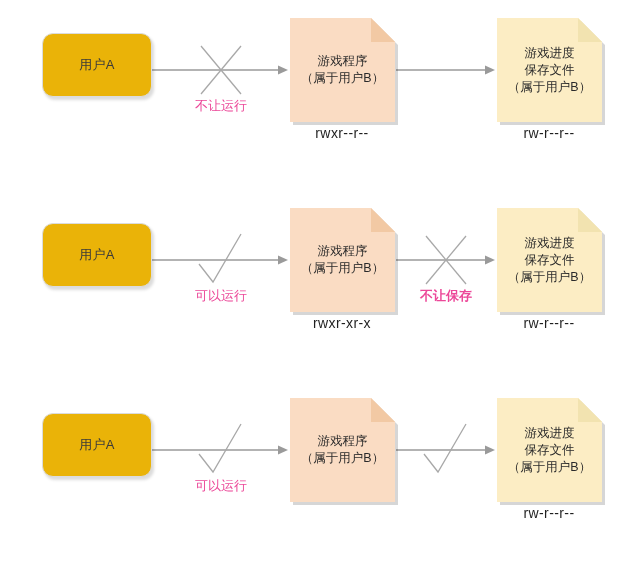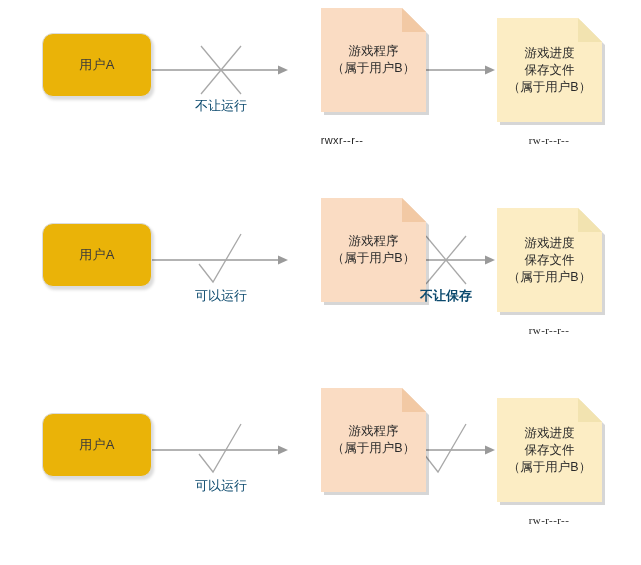--- a/index.html
+++ b/index.html
@@ -55,21 +55,21 @@
     letter-spacing: 0.2px;
   }
 
   
   .doc {
     position: absolute;
     width: 105px;
     height: 104px;
     box-sizing: border-box;
   }
-  .doc-prog { left: 290px; top: 8px; margin-left: 31px; }
+  .doc-prog { left: 290px; top: 18px; }
   .doc-save { left: 497px; top: 18px; }
 
   .doc svg {
     position: absolute;
     left: 0; top: 0;
     width: 105px;
     height: 104px;
     overflow: visible;
   }
   .doc-text {
@@ -85,48 +85,48 @@
     font-size: 12.5px;
     line-height: 17px;
     color: #2b2b2b;
     text-align: center;
     white-space: nowrap;
   }
 
   
   .perm {
     position: absolute;
-    top: 134px;
+    top: 125px;
     width: 140px;
     text-align: center;
-    font-size: 11px;
+    font-size: 14px;
     letter-spacing: 0.4px;
     color: #1f1f1f;
     font-family: "Liberation Sans", "DejaVu Sans", sans-serif;
   }
   .perm-prog { left: 272px; }
-  .perm-save { left: 479px; font-family: Liberation Serif, serif; }
+  .perm-save { left: 479px; }
 
   
   .arrow-svg {
     position: absolute;
     left: 0;
     top: 0;
     width: 641px;
     height: 190px;
     overflow: visible;
   }
 
   
   .gap-label {
     position: absolute;
     width: 120px;
     text-align: center;
     font-size: 13px;
-    color: #0c4a6e;
+    color: #ec4899;
     top: 97px;
     white-space: nowrap;
   }
   .gap-label-1 { left: 161px; }
   .gap-label-2 { left: 386px; font-weight: bold; }
 </style>
 </head>
 <body>
 
 <div id="diagram">
@@ -205,20 +205,21 @@
           <path d="M3,3 H84 L108,27 V107 H3 Z" fill="rgba(0,0,0,0.16)"></path>
           <path d="M0,0 H81 L105,24 V104 H0 Z" fill="#fcedc4"></path>
           <path d="M81,0 L105,24 H81 Z" fill="#f2e3b0"></path>
         </svg>
         <div class="doc-text">
           <div>游戏进度</div>
           <div>保存文件</div>
           <div>（属于用户B）</div>
         </div>
       </div>
+      <div class="perm perm-prog">rwxr-xr-x</div>
       <div class="perm perm-save">rw-r--r--</div>
       <div class="gap-label gap-label-1">可以运行</div>
       <div class="gap-label gap-label-2">不让保存</div>
     </div>
     <div class="row row-2">
       <svg class="arrow-svg" viewBox="0 0 641 190">
         <line x1="152" y1="70" x2="279" y2="70" stroke="#9a9a9a" stroke-width="1.6"></line>
         <path d="M278,65.5 L288,70 L278,74.5 Z" fill="#9a9a9a"></path>
         <line x1="396" y1="70" x2="486" y2="70" stroke="#9a9a9a" stroke-width="1.6"></line>
         <path d="M485,65.5 L495,70 L485,74.5 Z" fill="#9a9a9a"></path>

